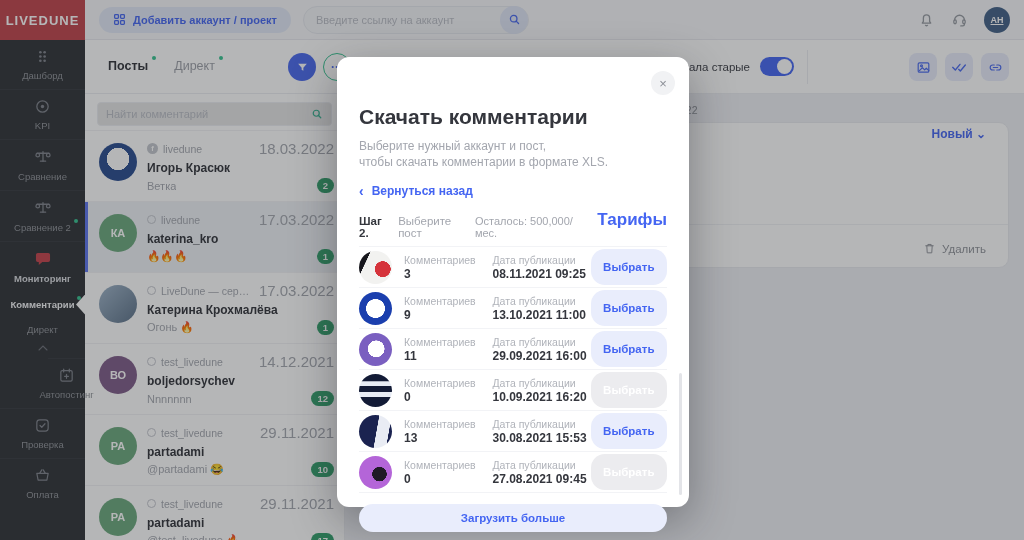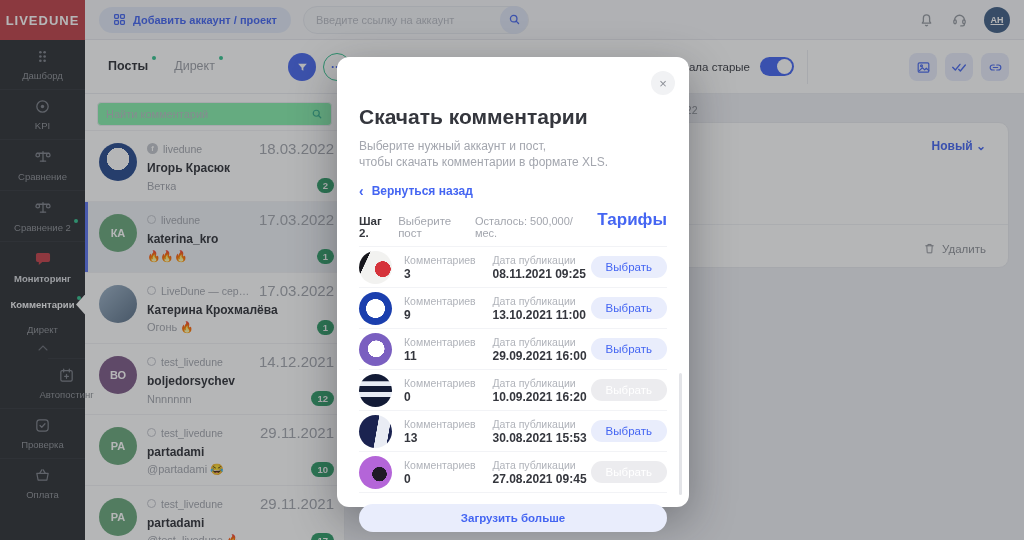--- a/index.html
+++ b/index.html
@@ -54,21 +54,21 @@
   .sort-label { font-size:11.5px; color:#3a3c43; }
   .toggle { width:34px; height:19px; border-radius:10px; background:#4465f2; position:relative; cursor:pointer; }
   .toggle .knob { position:absolute; right:2px; top:2px; width:15px; height:15px; border-radius:50%; background:#fff; }
   .tool-divider { position:absolute; right:216px; top:10px; height:34px; width:1px; background:#ecedf1; }
   .icon-btns { position:absolute; right:15px; top:13px; display:flex; gap:8px; }
   .sq-btn { width:28px; height:28px; border-radius:8px; background:#e8ecfb; color:#4868ee; border:none;
             display:flex; align-items:center; justify-content:center; cursor:pointer; }
 
   .list-panel { position:absolute; left:85px; top:94px; width:260px; bottom:0; background:#fff;
                 border-right:1px solid #ecedf1; z-index:1; }
-  .find-box { margin:8px 12px 4px; height:24px; background:#86efac; border:1px solid #ecedf1; border-radius:4px;
+  .find-box { margin:8px 12px 4px; height:24px; background:#e5e5e5; border:1px solid #ecedf1; border-radius:4px;
               display:flex; align-items:center; padding:0 8px; }
   .find-box input { border:none; background:transparent; outline:none; font-size:11px; width:200px; color:#6d7078; font-family:inherit; }
   .find-box input::placeholder { color:#b9bcc4; }
   .find-ico { margin-left:auto; color:#35b08f; display:flex; }
 
   .citem { display:flex; gap:10px; padding:9px 10px 8px 14px; border-top:1px solid #f1f2f5; cursor:pointer; position:relative; }
   .citem.selected { background:#eef1f6; }
   .citem.selected::before { content:""; position:absolute; left:0; top:0; bottom:0; width:3px; background:#5b74f0; }
   .cavatar { flex:0 0 38px; width:38px; height:38px; border-radius:50%; color:#fff; font-size:11px; font-weight:bold;
              display:flex; align-items:center; justify-content:center; margin-top:3px; }
@@ -83,21 +83,21 @@
   .crow3 { display:flex; align-items:center; margin-top:3px; min-height:14px; }
   .csnip { font-size:11px; color:#a3a6ae; white-space:nowrap; overflow:hidden; }
   .cbadge { margin-left:auto; background:#2f9f6a; color:#fff; font-size:9.5px; font-weight:bold;
             border-radius:9px; padding:2px 6px; }
   .cbadge:empty { display:none; }
 
   .detail { position:absolute; left:345px; top:94px; right:0; bottom:0; background:#eef0f4; }
   .date-header { position:absolute; left:300px; top:10px; font-size:10.5px; color:#8e9198; }
   .detail-card { position:absolute; left:15px; right:15px; top:28px; height:146px; background:#fff;
                  border:1px solid #e9eaef; border-radius:10px; }
-  .status-dd { position:absolute; right:22px; top:16px; color:#4465f2; font-weight:bold; font-size:12px; cursor:pointer; }
+  .status-dd { position:absolute; right:22px; top:4px; color:#4465f2; font-weight:bold; font-size:12px; cursor:pointer; }
   .card-divider { position:absolute; left:0; right:0; bottom:42px; height:1px; background:#f0f1f4; }
   .delete-btn { position:absolute; right:22px; bottom:12px; display:flex; align-items:center; gap:6px;
                 color:#8e9198; font-size:11.5px; cursor:pointer; background:none; border:none; font-family:inherit; }
 
   
   .overlay { position:absolute; inset:0; background:rgba(38,40,45,0.34); z-index:10; }
   .modal { position:absolute; left:337px; top:57px; width:352px; height:450px; background:#fff; border-radius:12px;
            box-shadow:0 14px 45px rgba(25,27,35,0.38); z-index:20; padding:20px 22px; }
   .m-close { position:absolute; right:14px; top:14px; width:24px; height:24px; border-radius:50%; background:#f1f2f4;
              border:none; color:#8b8e96; font-size:13px; line-height:1; cursor:pointer; display:flex; align-items:center; justify-content:center; }
@@ -111,22 +111,22 @@
   .m-step .right { margin-left:auto; color:#a3a6ae; font-size:11px; }
   .m-step .tariffs { color:#4465f2; font-weight:bold; margin-left:7px; cursor:pointer; font-size:17px; }
   .m-rows { margin-top:7px; border-top:1px solid #f2f3f6; }
   .mrow { display:flex; align-items:center; height:41px; border-bottom:1px solid #f2f3f6; }
   .thumb { flex:0 0 33px; width:33px; height:33px; border-radius:50%; }
   .mcol { margin-left:12px; }
   .mcol.c1 { width:92px; }
   .mcol.c2 { width:118px; }
   .mlabel { font-size:10.5px; color:#b0b3ba; }
   .mval { font-size:12px; font-weight:bold; color:#34363d; margin-top:1px; }
-  .select-btn { margin-left:auto; width:92px; height:22px; border-radius:14px; border:none; background:#e9edfc;
-                color:#4465f2; font-weight:normal; font-size:11.5px; cursor:pointer; font-family:inherit; }
+  .select-btn { margin-left:auto; width:92px; height:36px; border-radius:14px; border:none; background:#e9edfc;
+                color:#4465f2; font-weight:bold; font-size:11.5px; cursor:pointer; font-family:inherit; }
   .select-btn.disabled { background:#ececef; color:#fff; cursor:default; }
   .m-scrollbar { position:absolute; right:7px; top:316px; width:3px; height:122px; background:#e3e4e8; border-radius:2px; }
   .load-more { margin-top:11px; width:100%; height:28px; border:none; border-radius:14px; background:#e9edfc;
                color:#4465f2; font-weight:bold; font-size:11.5px; cursor:pointer; font-family:inherit; }
 </style>
 </head>
 <body>
 
 <div class="logo">LIVEDUNE</div>
 

